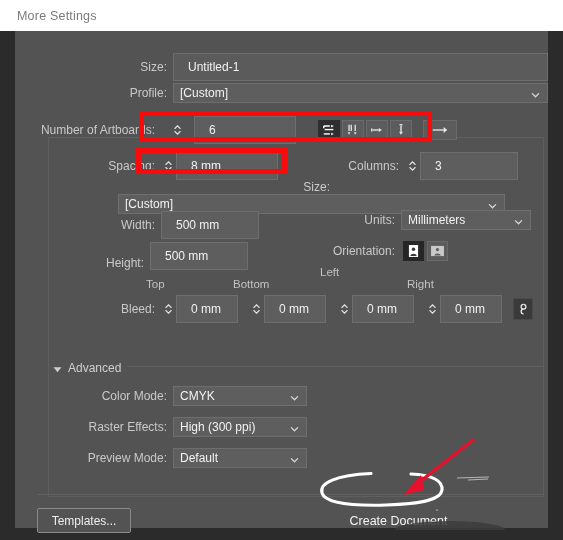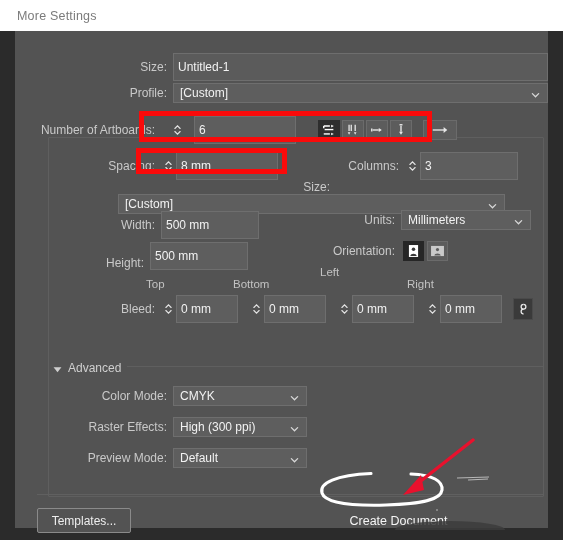--- a/index.html
+++ b/index.html
@@ -61,21 +61,21 @@
     white-space: nowrap;
   }
 
   .field {
     background: #5e5e5e;
     border: 1px solid #6e6e6e;
     height: 28px;
     color: #f2f2f2;
     font-size: 12px;
     display: flex; align-items: center;
-    padding-left: 4px;
+    padding-left: 14px;
     overflow: hidden;
     white-space: nowrap;
   }
   .field.big { background: #5b5b5b; }
 
   .select {
     background: #5e5e5e;
     border: 1px solid #6e6e6e;
     height: 20px;
     color: #f2f2f2;

